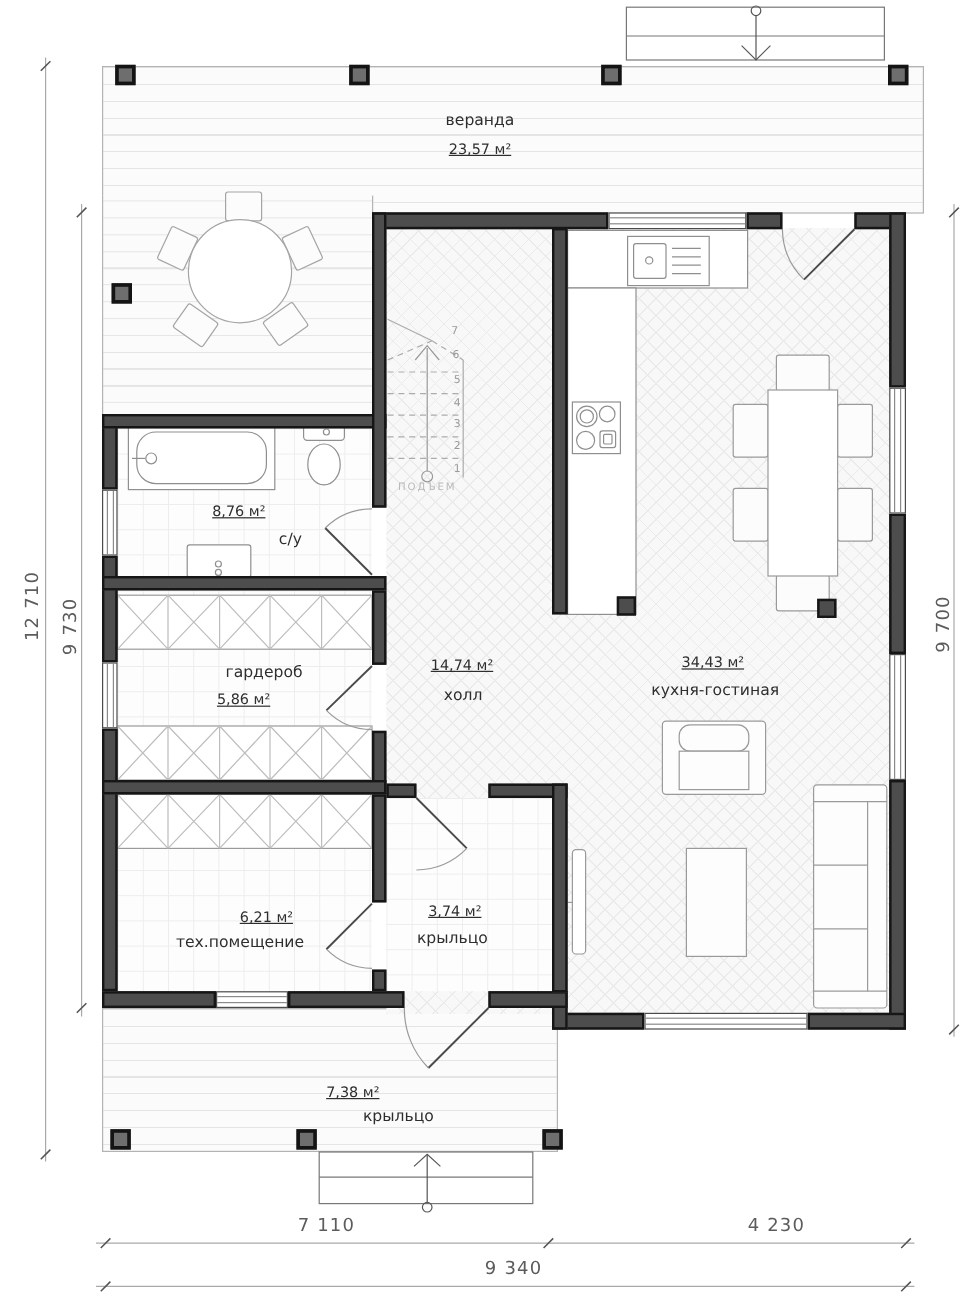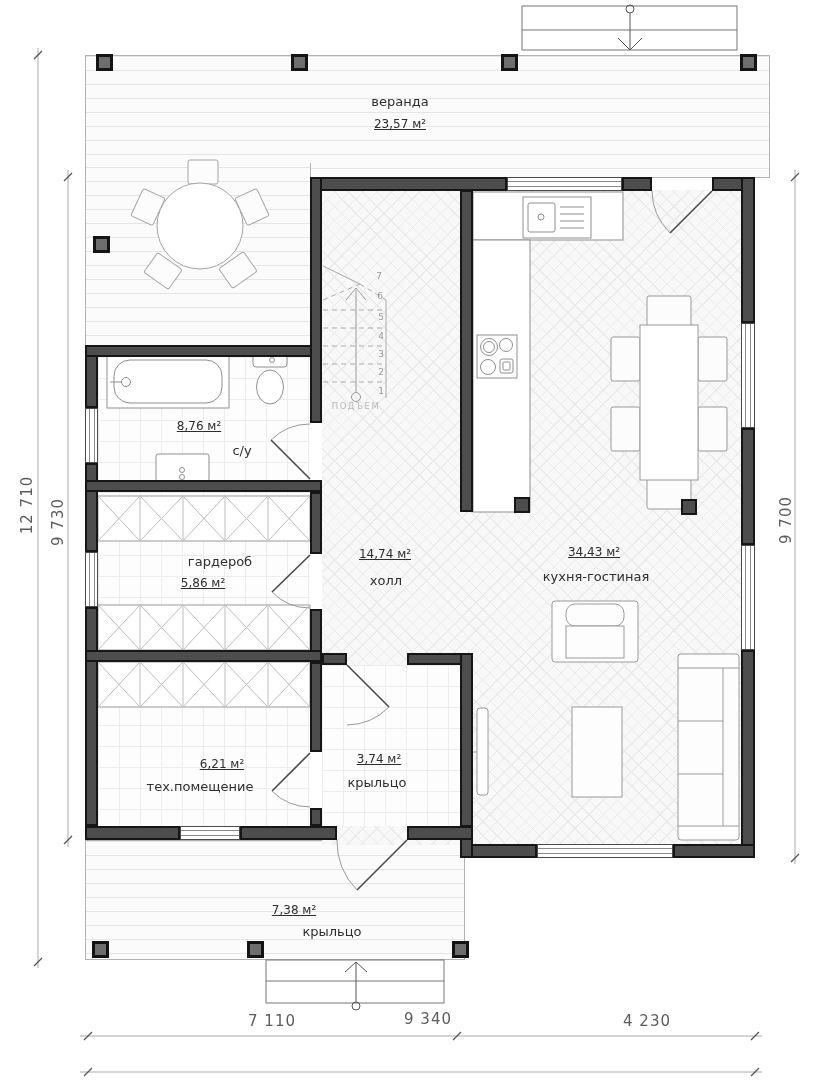--- a/index.html
+++ b/index.html
@@ -301,15 +301,15 @@
   <span class="stair-num" style="left:381px;top:317px;">5</span>
   <span class="stair-num" style="left:380px;top:296px;">6</span>
   <span class="stair-num" style="left:379px;top:276px;">7</span>
   <span class="stair-dir" style="left:356px;top:406px;">ПОДЪЕМ</span>
 
   <span class="dim v" style="left:27px;top:505px;">12 710</span>
   <span class="dim v" style="left:58px;top:522px;">9 730</span>
   <span class="dim v" style="left:786px;top:520px;">9 700</span>
   <span class="dim" style="left:272px;top:1021px;">7 110</span>
   <span class="dim" style="left:647px;top:1021px;">4 230</span>
-  <span class="dim" style="left:428px;top:1019px;">9 340</span>
+  <span class="dim" style="left:428px;top:1057px;">9 340</span>
 
 </div>
 
 </body></html>

